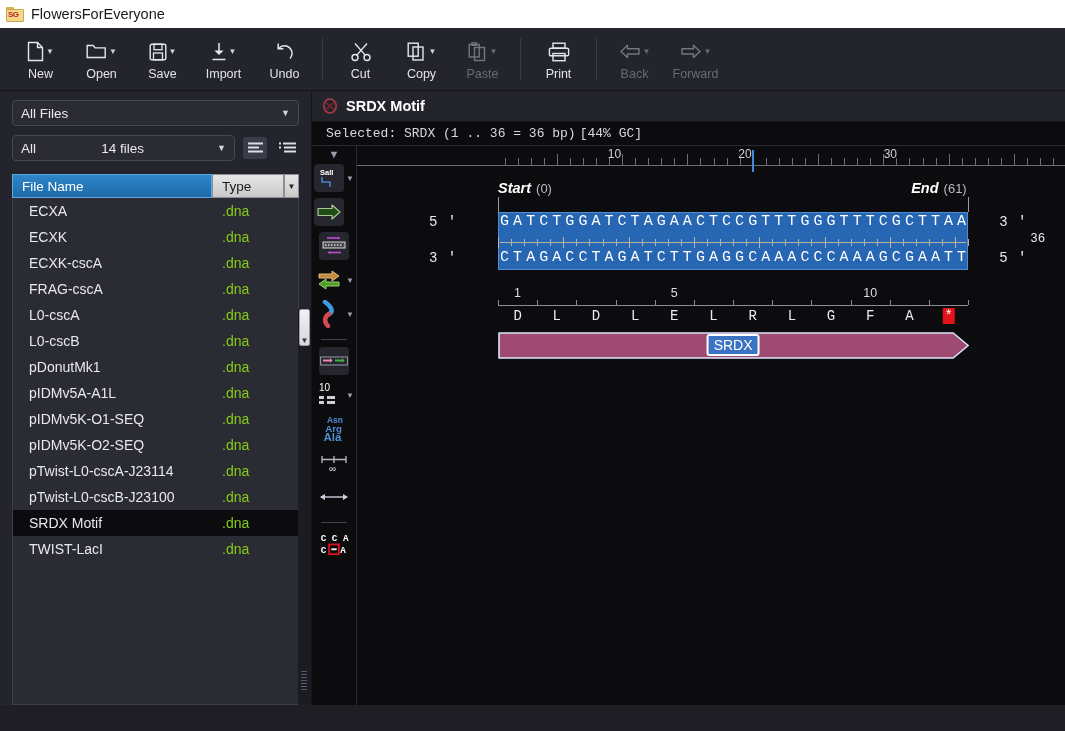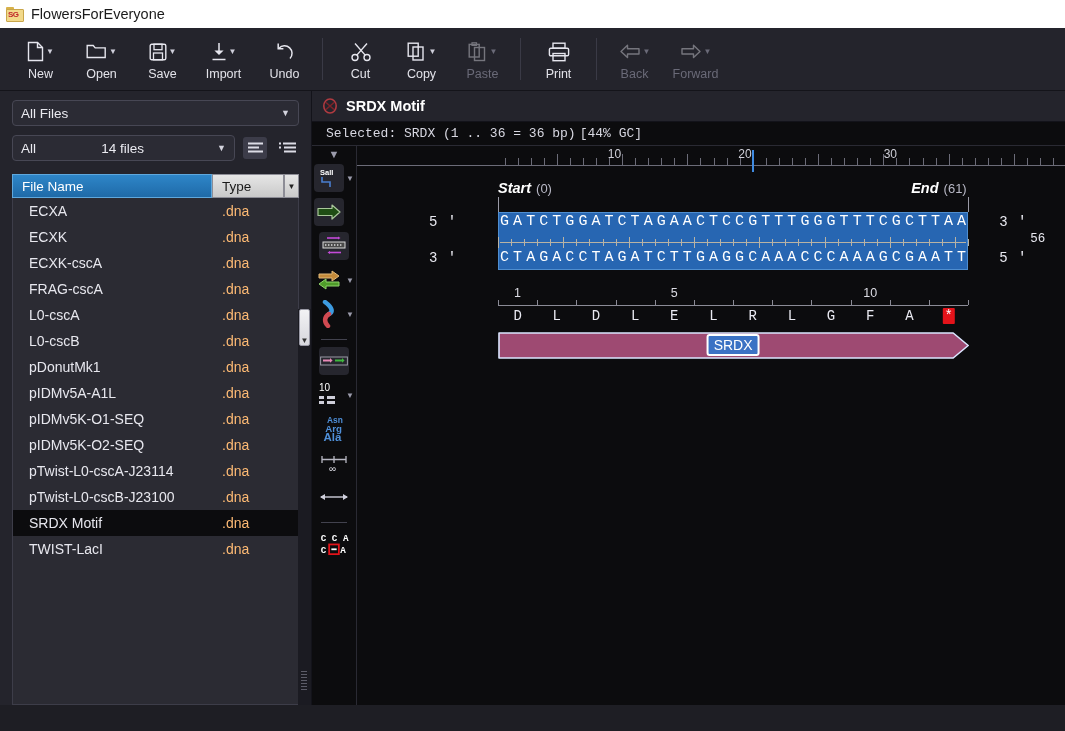--- a/index.html
+++ b/index.html
@@ -104,21 +104,21 @@
     font-size:8px;color:#222;padding-left:0;}
 
   .filelist {
     flex:1; background:#2b2b33; border:1px solid #3d3d49; border-top:none;
     overflow:hidden; margin-bottom:0;
   }
   .filerow {
     height:26px; display:flex; align-items:center; font-size:14px;
     color:#e7e7ee; cursor:default; padding-left:16px;
   }
-  .filerow .ext { margin-left:auto; width:76px; color:#fdba74; }
+  .filerow .ext { margin-left:auto; width:76px; color:#84cc16; }
   .filerow.selected { background:#0c0c0e; }
 
   .vscroll {
     position:absolute; right:0px; top:218px; width:13px; bottom:0;
     background:#1b1b22;
   }
   .vscroll .thumb {
     position:absolute; left:1px; top:0; width:11px; height:37px;
     background:linear-gradient(#f2f2f4,#d7d7dd); border:1px solid #9a9aa6;
     border-radius:2px; display:flex; align-items:flex-end; justify-content:center;
@@ -724,21 +724,21 @@
               <i style="left: 417.9px; top: 2px; width: 1px; height: 7px;"></i>
               <i style="left: 431px; top: 2px; width: 1px; height: 7px;"></i>
               <i style="left: 444px; top: 2px; width: 1px; height: 7px;"></i>
               <i style="left: 457.1px; top: 0px; width: 1px; height: 11px;"></i>
               <i style="left: 470.2px; top: 2px; width: 1px; height: 7px;"></i>
             </div>
             <div class="primelabel" style="left:72px; top:68px;">5 ′</div>
             <div class="primelabel" style="left:72px; top:104px;">3 ′</div>
             <div class="primelabel" style="left:642.2px; top:68px;">3 ′</div>
             <div class="primelabel" style="left:642.2px; top:104px;">5 ′</div>
-            <div class="numlabel" style="left:673.2px; top:86px;">56</div>
+            <div class="numlabel" style="left:673.2px; top:86px;">36</div>
             <div class="aaline" style="left:141px; top:159px; width:470.2px;"></div>
             <div class="aatick" style="left:141.0px; top:154px;"></div>
             <div class="aatick" style="left:180.2px; top:154px;"></div>
             <div class="aatick" style="left:219.4px; top:154px;"></div>
             <div class="aatick" style="left:258.5px; top:154px;"></div>
             <div class="aatick" style="left:297.7px; top:154px;"></div>
             <div class="aatick" style="left:336.9px; top:154px;"></div>
             <div class="aatick" style="left:376.1px; top:154px;"></div>
             <div class="aatick" style="left:415.3px; top:154px;"></div>
             <div class="aatick" style="left:454.4px; top:154px;"></div>

